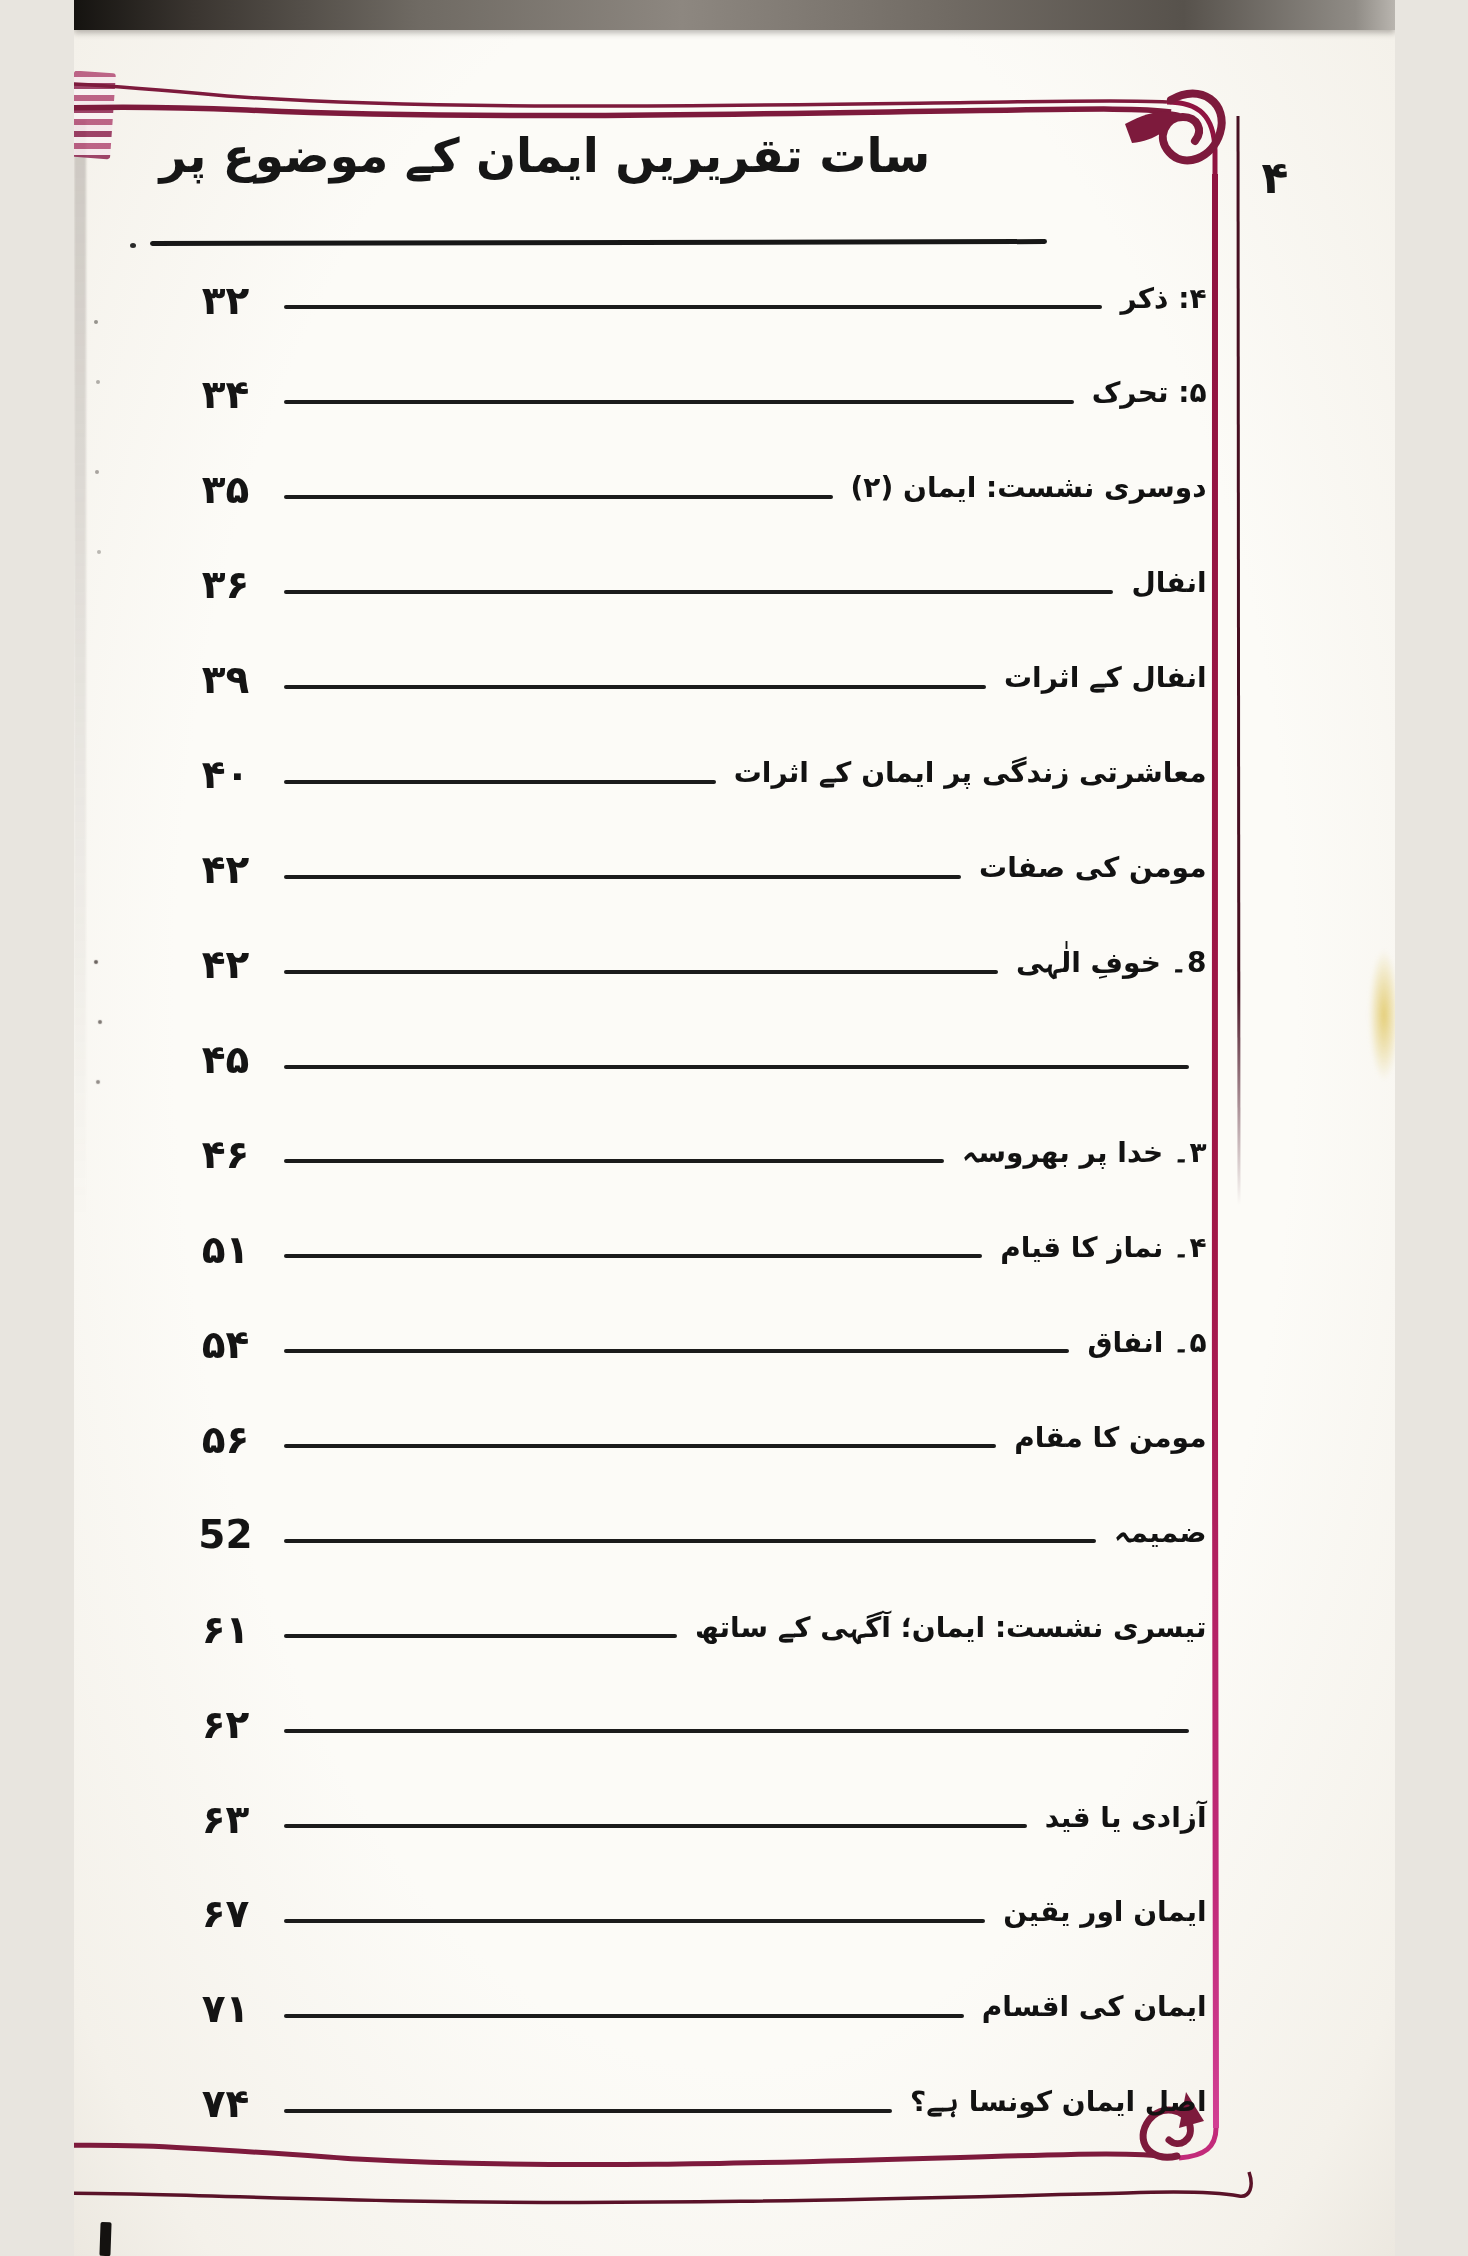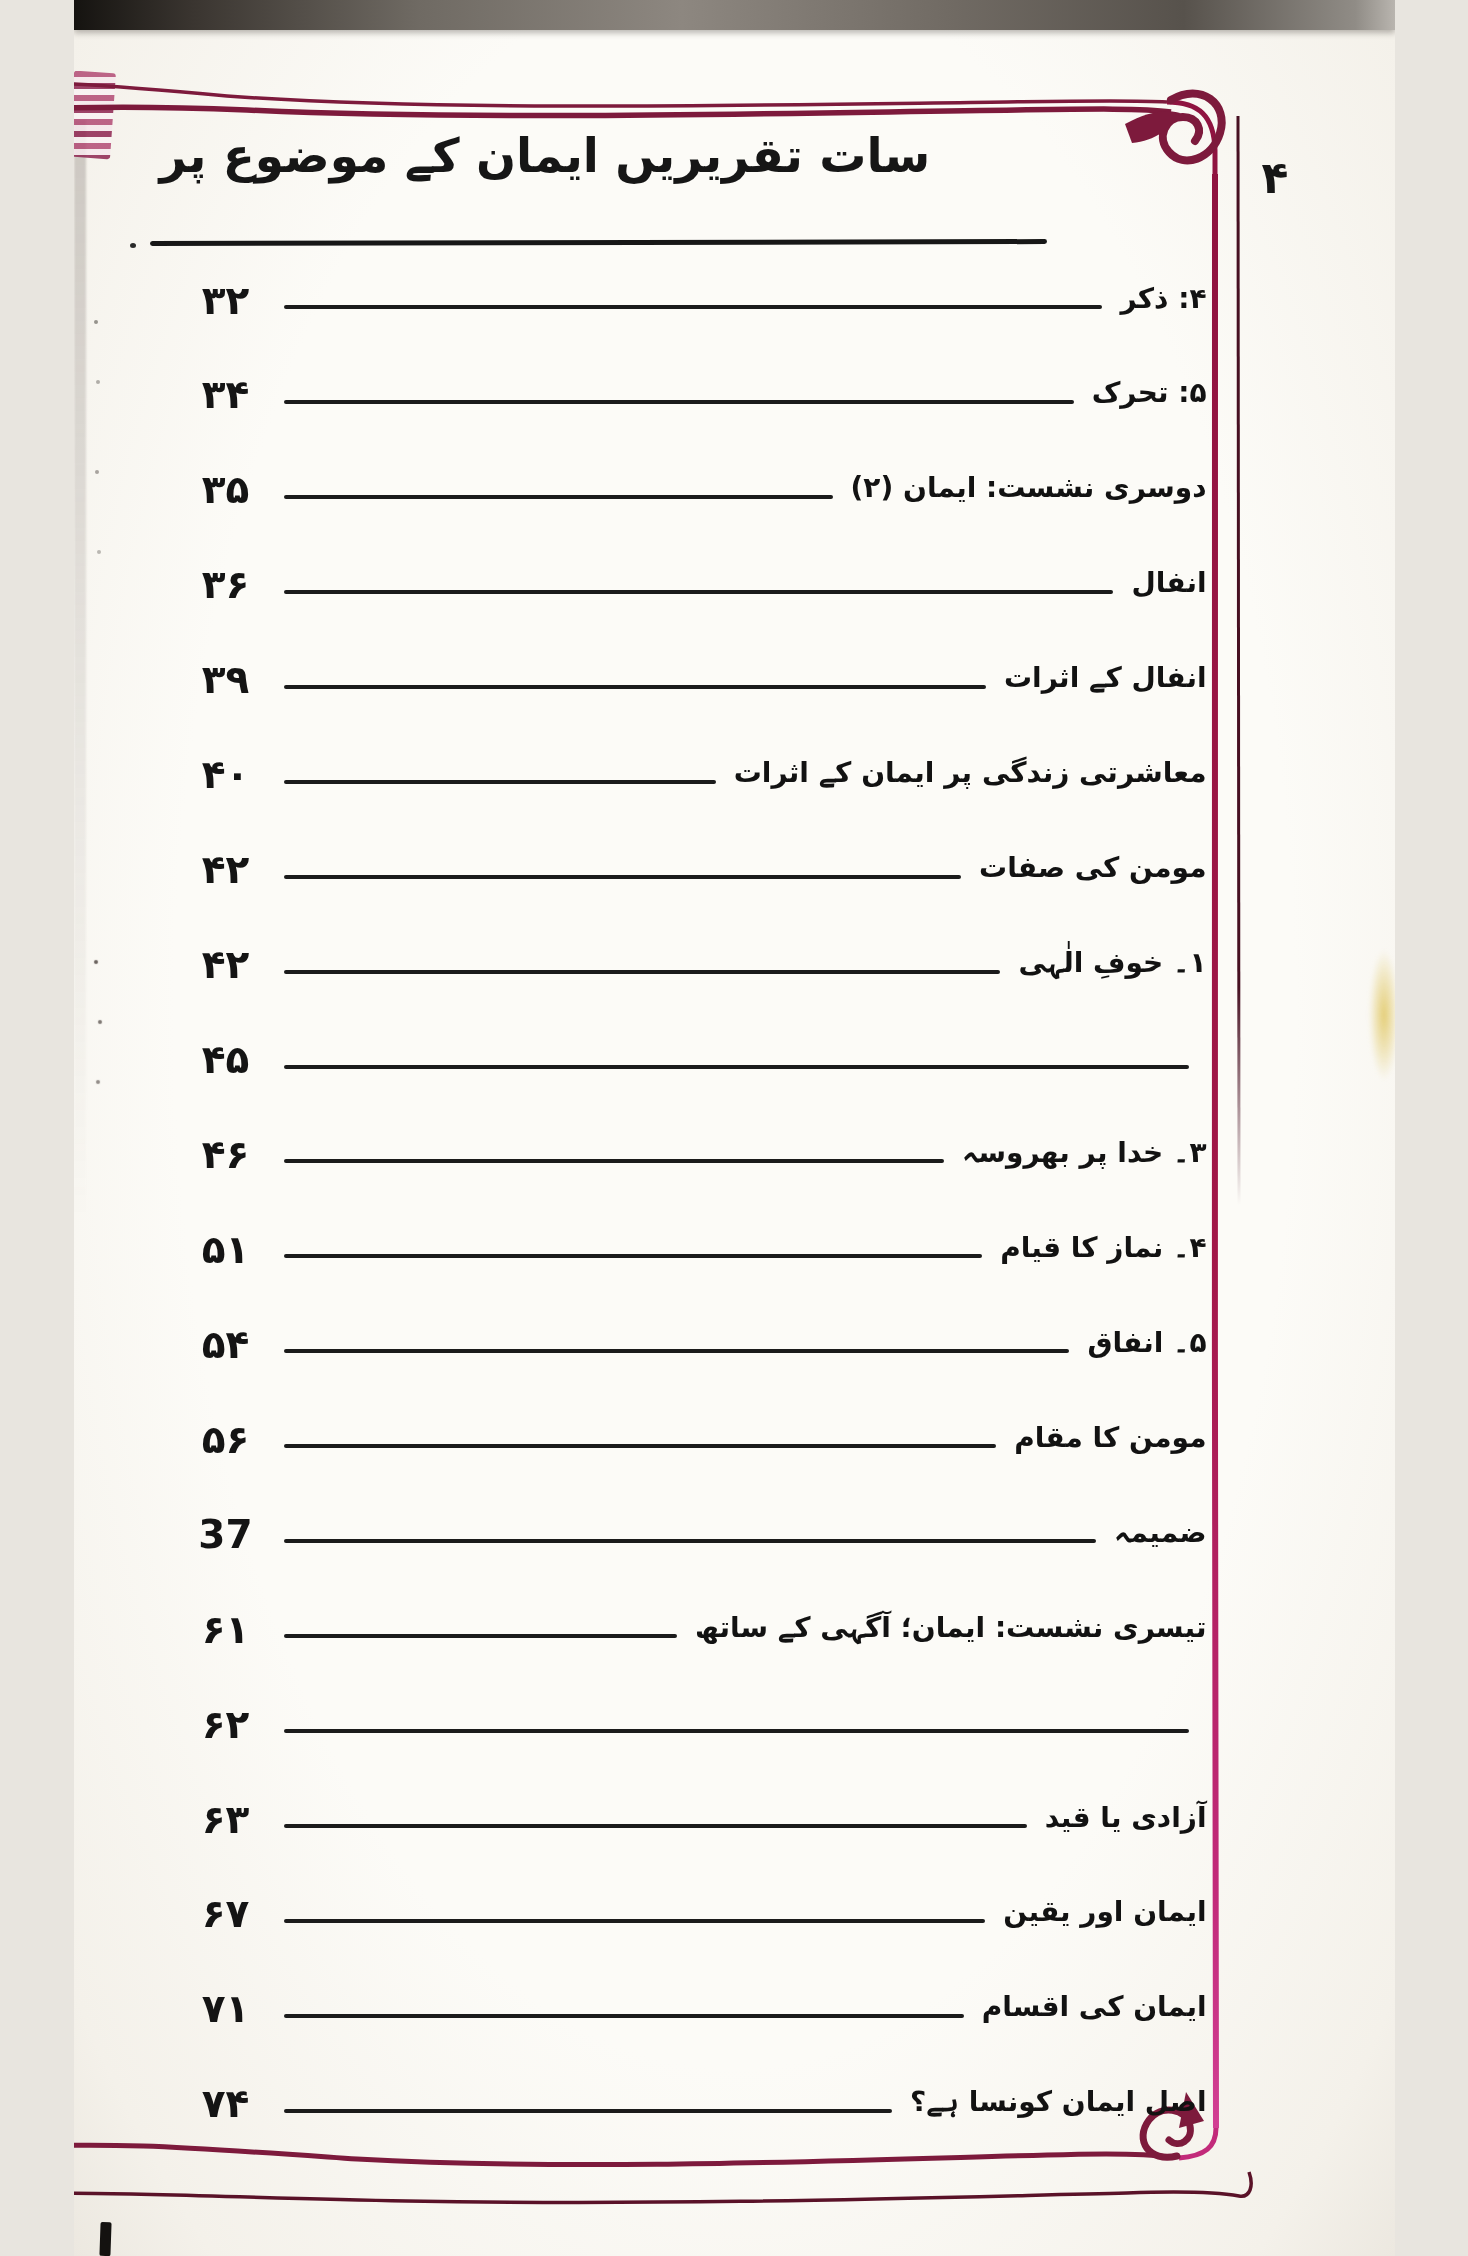--- a/index.html
+++ b/index.html
@@ -185,21 +185,21 @@
       <span class="toc-num">۴۰</span>
     </div>
 
     <div class="toc-row">
       <span class="toc-title">مومن کی صفات</span>
       <span class="toc-leader"></span>
       <span class="toc-num">۴۲</span>
     </div>
 
     <div class="toc-row">
-      <span class="toc-title">۱۔ خوفِ الٰہی</span>
+      <span class="toc-title">8۔ خوفِ الٰہی</span>
       <span class="toc-leader"></span>
       <span class="toc-num">۴۲</span>
     </div>
 
     <div class="toc-row">
       <span class="toc-leader"></span>
       <span class="toc-num">۴۵</span>
     </div>
 
     <div class="toc-row">
@@ -222,21 +222,21 @@
 
     <div class="toc-row">
       <span class="toc-title">مومن کا مقام</span>
       <span class="toc-leader"></span>
       <span class="toc-num">۵۶</span>
     </div>
 
     <div class="toc-row">
       <span class="toc-title">ضمیمہ</span>
       <span class="toc-leader"></span>
-      <span class="toc-num">37</span>
+      <span class="toc-num">52</span>
     </div>
 
     <div class="toc-row">
       <span class="toc-title">تیسری نشست: ایمان؛ آگہی کے ساتھ</span>
       <span class="toc-leader"></span>
       <span class="toc-num">۶۱</span>
     </div>
 
     <div class="toc-row">
       <span class="toc-leader"></span>

